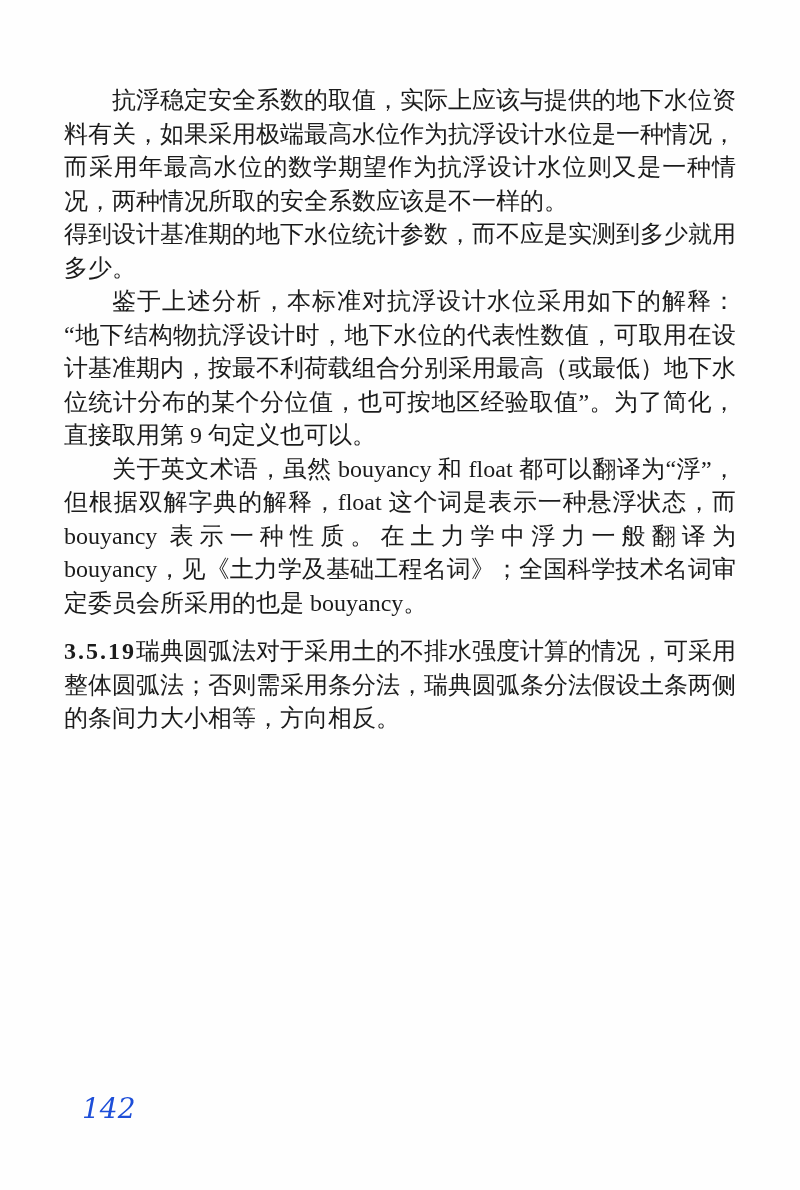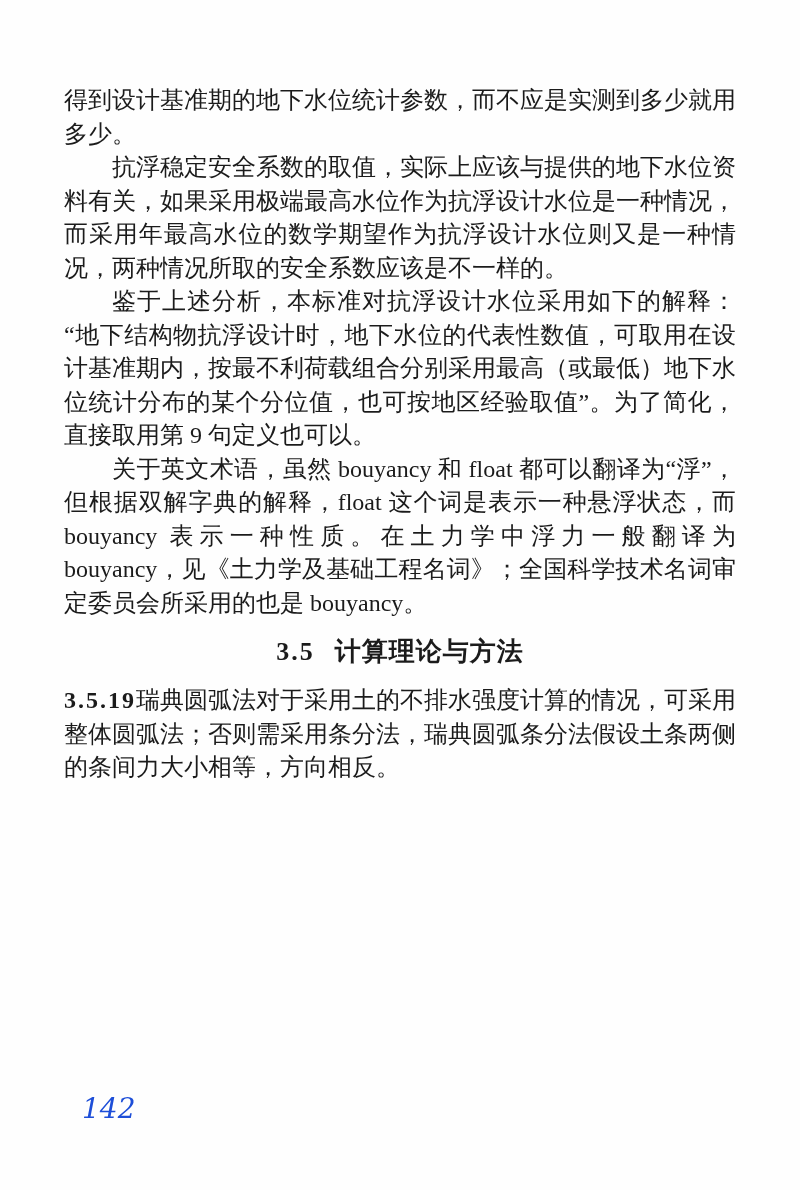--- a/index.html
+++ b/index.html
@@ -68,32 +68,29 @@
     color: #1d4ed8;
   }
 </style>
 </head>
 <body>
 
 <div class="page">
 
   <div class="text-block">
 
+    <p class="para indent">抗浮稳定安全系数的取值，实际上应该与提供的地下水位资料有关，如果采用极端最高水位作为抗浮设计水位是一种情况，而采用年最高水位的数学期望作为抗浮设计水位则又是一种情况，两种情况所取的安全系数应该是不一样的。</p>
+
     <p class="para">得到设计基准期的地下水位统计参数，而不应是实测到多少就用多少。</p>
-
-    <p class="para indent">抗浮稳定安全系数的取值，实际上应该与提供的地下水位资料有关，如果采用极端最高水位作为抗浮设计水位是一种情况，而采用年最高水位的数学期望作为抗浮设计水位则又是一种情况，两种情况所取的安全系数应该是不一样的。</p>
 
 
     <p class="para indent">鉴于上述分析，本标准对抗浮设计水位采用如下的解释：“地下结构物抗浮设计时，地下水位的代表性数值，可取用在设计基准期内，按最不利荷载组合分别采用最高（或最低）地下水位统计分布的某个分位值，也可按地区经验取值”。为了简化，直接取用第 9 句定义也可以。</p>
 
     <p class="para indent">关于英文术语，虽然 bouyancy 和 float 都可以翻译为“浮”，但根据双解字典的解释，float 这个词是表示一种悬浮状态，而 bouyancy 表示一种性质。在土力学中浮力一般翻译为 bouyancy，见《土力学及基础工程名词》；全国科学技术名词审定委员会所采用的也是 bouyancy。</p>
 
-    <h2 class="section-heading">
-      <span class="sec-num">3.5</span><span class="sec-title">计算理论与方法</span>
-    </h2>
 
     <p class="para clause">
       <span class="clause-num">3.5.19</span><span>瑞典圆弧法对于采用土的不排水强度计算的情况，可采用整体圆弧法；否则需采用条分法，瑞典圆弧条分法假设土条两侧的条间力大小相等，方向相反。</span>
     </p>
 
   </div>
 
   <div class="page-number">142</div>
 
 </div>

